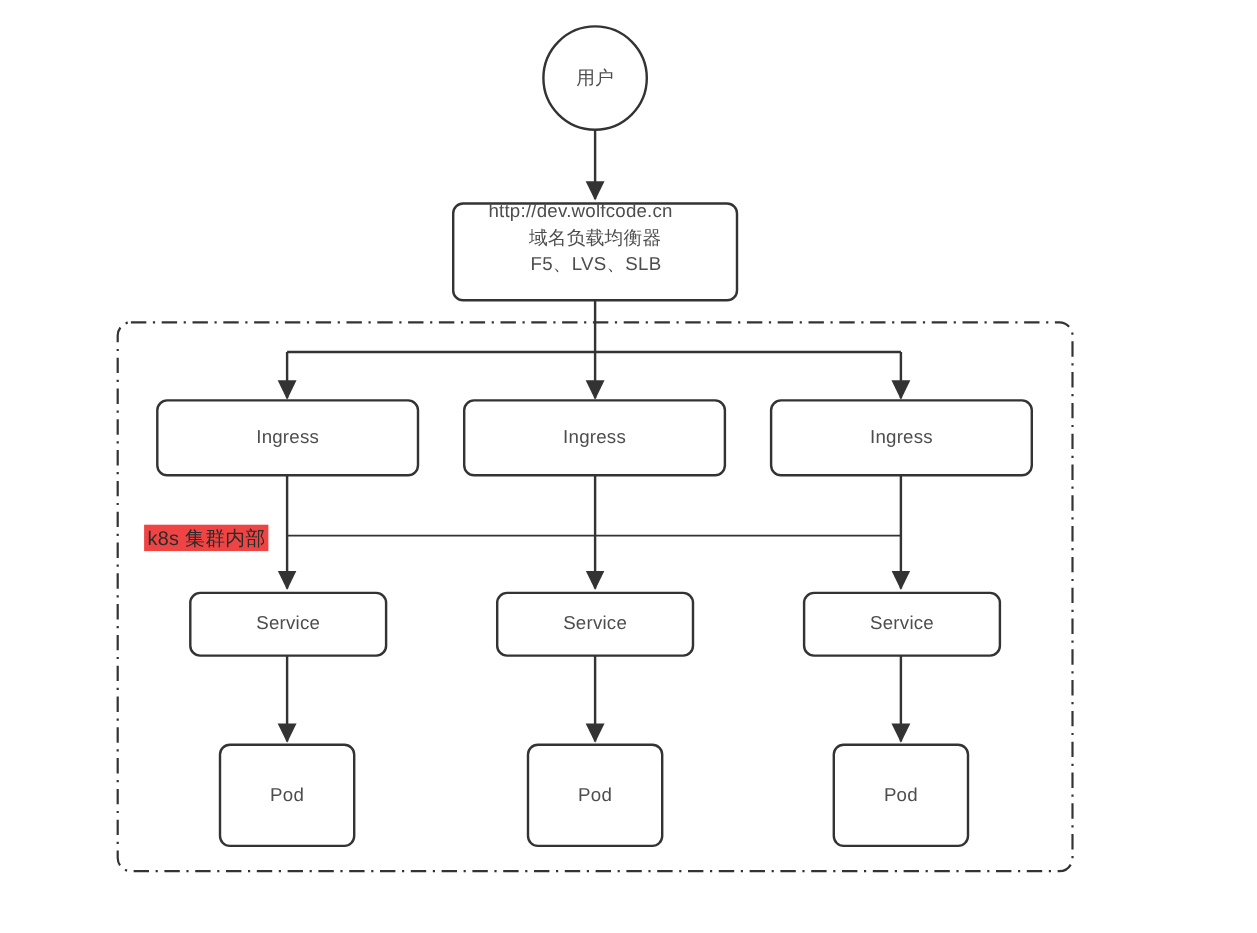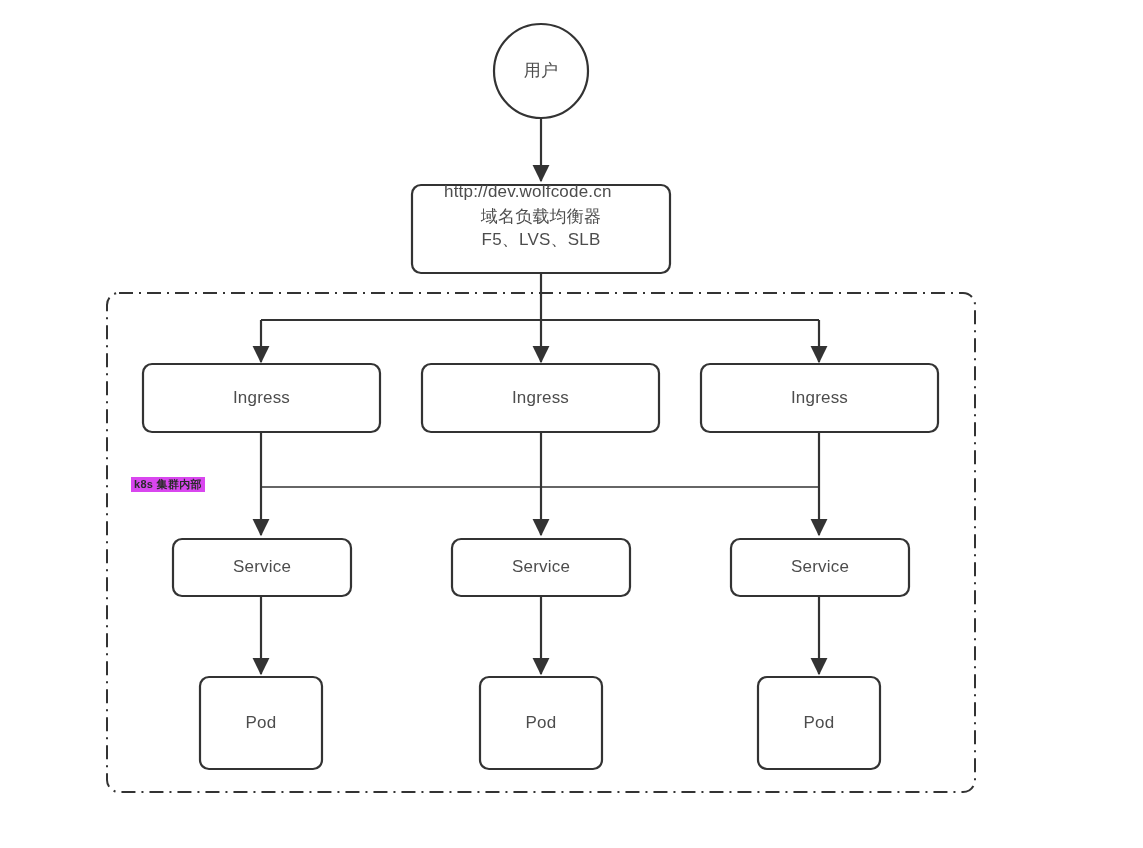--- a/index.html
+++ b/index.html
@@ -41,24 +41,24 @@
   .edge-label {
     position: absolute;
     color: #4d4d4d;
     font-size: 17px;
     white-space: nowrap;
     letter-spacing: 0.2px;
   }
   .zone-label {
     position: absolute;
     color: #2b2b2b;
-    font-size: 11px;
-    font-weight: bold;
+    font-size: 18px;
+    font-weight: normal;
     white-space: nowrap;
-    background: #d946ef;
+    background: #ef4444;
     padding: 0 3px;
     letter-spacing: 0.3px;
   }
 </style>
 </head>
 <body>
 
 <div id="canvas">
 
   <svg id="diagram-svg" viewBox="0 0 1143 848">
@@ -102,21 +102,21 @@
 
     <rect x="200" y="677" width="122" height="92" rx="9" ry="9" fill="#ffffff" stroke="#333333" stroke-width="2.2"></rect>
     <rect x="480" y="677" width="122" height="92" rx="9" ry="9" fill="#ffffff" stroke="#333333" stroke-width="2.2"></rect>
     <rect x="758" y="677" width="122" height="92" rx="9" ry="9" fill="#ffffff" stroke="#333333" stroke-width="2.2"></rect>
   </svg>
 
   <div class="node-label" style="left:494px; top:47px; width:94px; height:48px;">用户</div>
 
   <div class="edge-label" style="left:444px; top:142px;margin-top:40px;">http://dev.wolfcode.cn</div>
 
-  <div class="node-label" style="left:412px; top:185px; width:258px; height:88px;">域名负载均衡器
+  <div class="node-label" style="left:412px; top:185px; width:258px; height:88px;text-align:right;">域名负载均衡器
 F5、LVS、SLB</div>
 
   <div class="node-label" style="left:143px; top:364px; width:237px; height:68px;">Ingress</div>
   <div class="node-label" style="left:422px; top:364px; width:237px; height:68px;">Ingress</div>
   <div class="node-label" style="left:701px; top:364px; width:237px; height:68px;">Ingress</div>
 
   <div class="zone-label" style="left:131px; top:477px;">k8s 集群内部</div>
 
   <div class="node-label" style="left:173px; top:539px; width:178px; height:57px;">Service</div>
   <div class="node-label" style="left:452px; top:539px; width:178px; height:57px;">Service</div>

